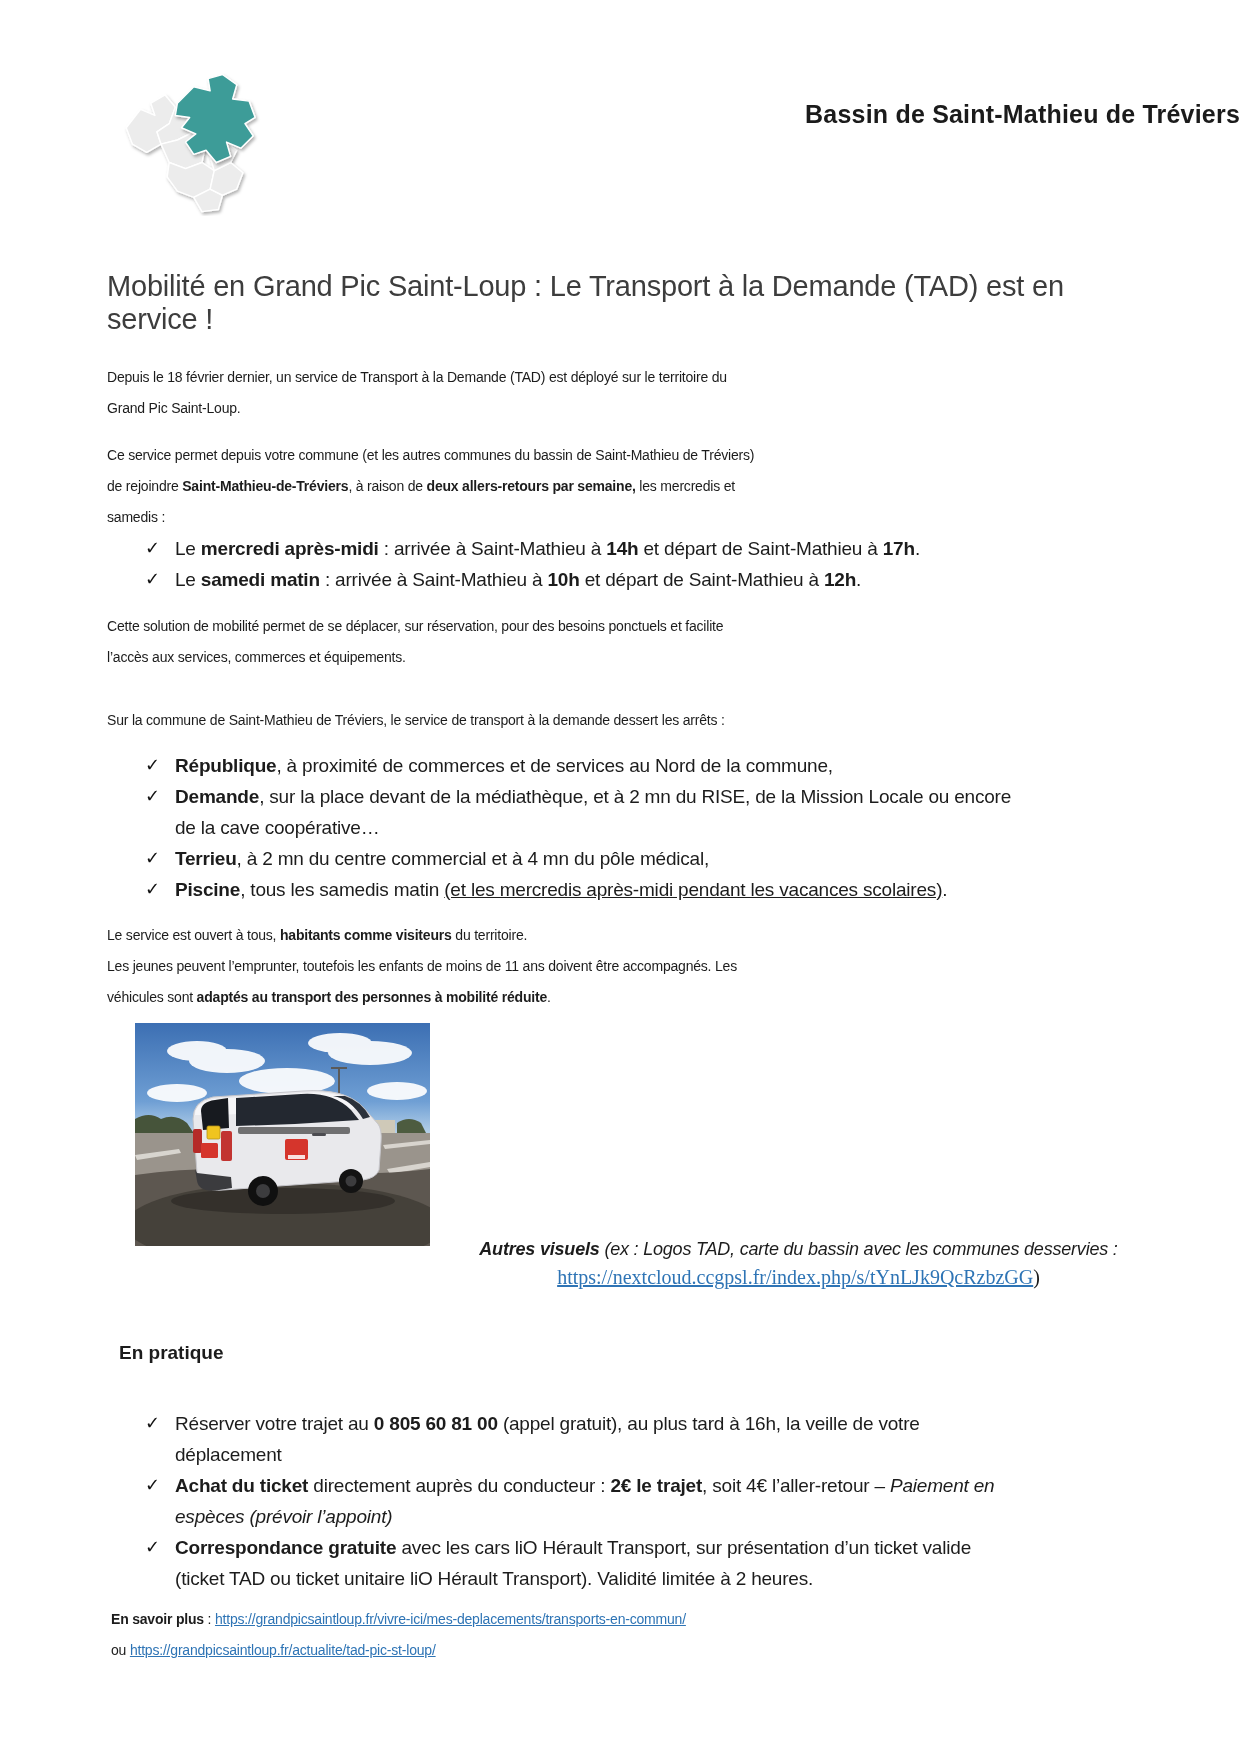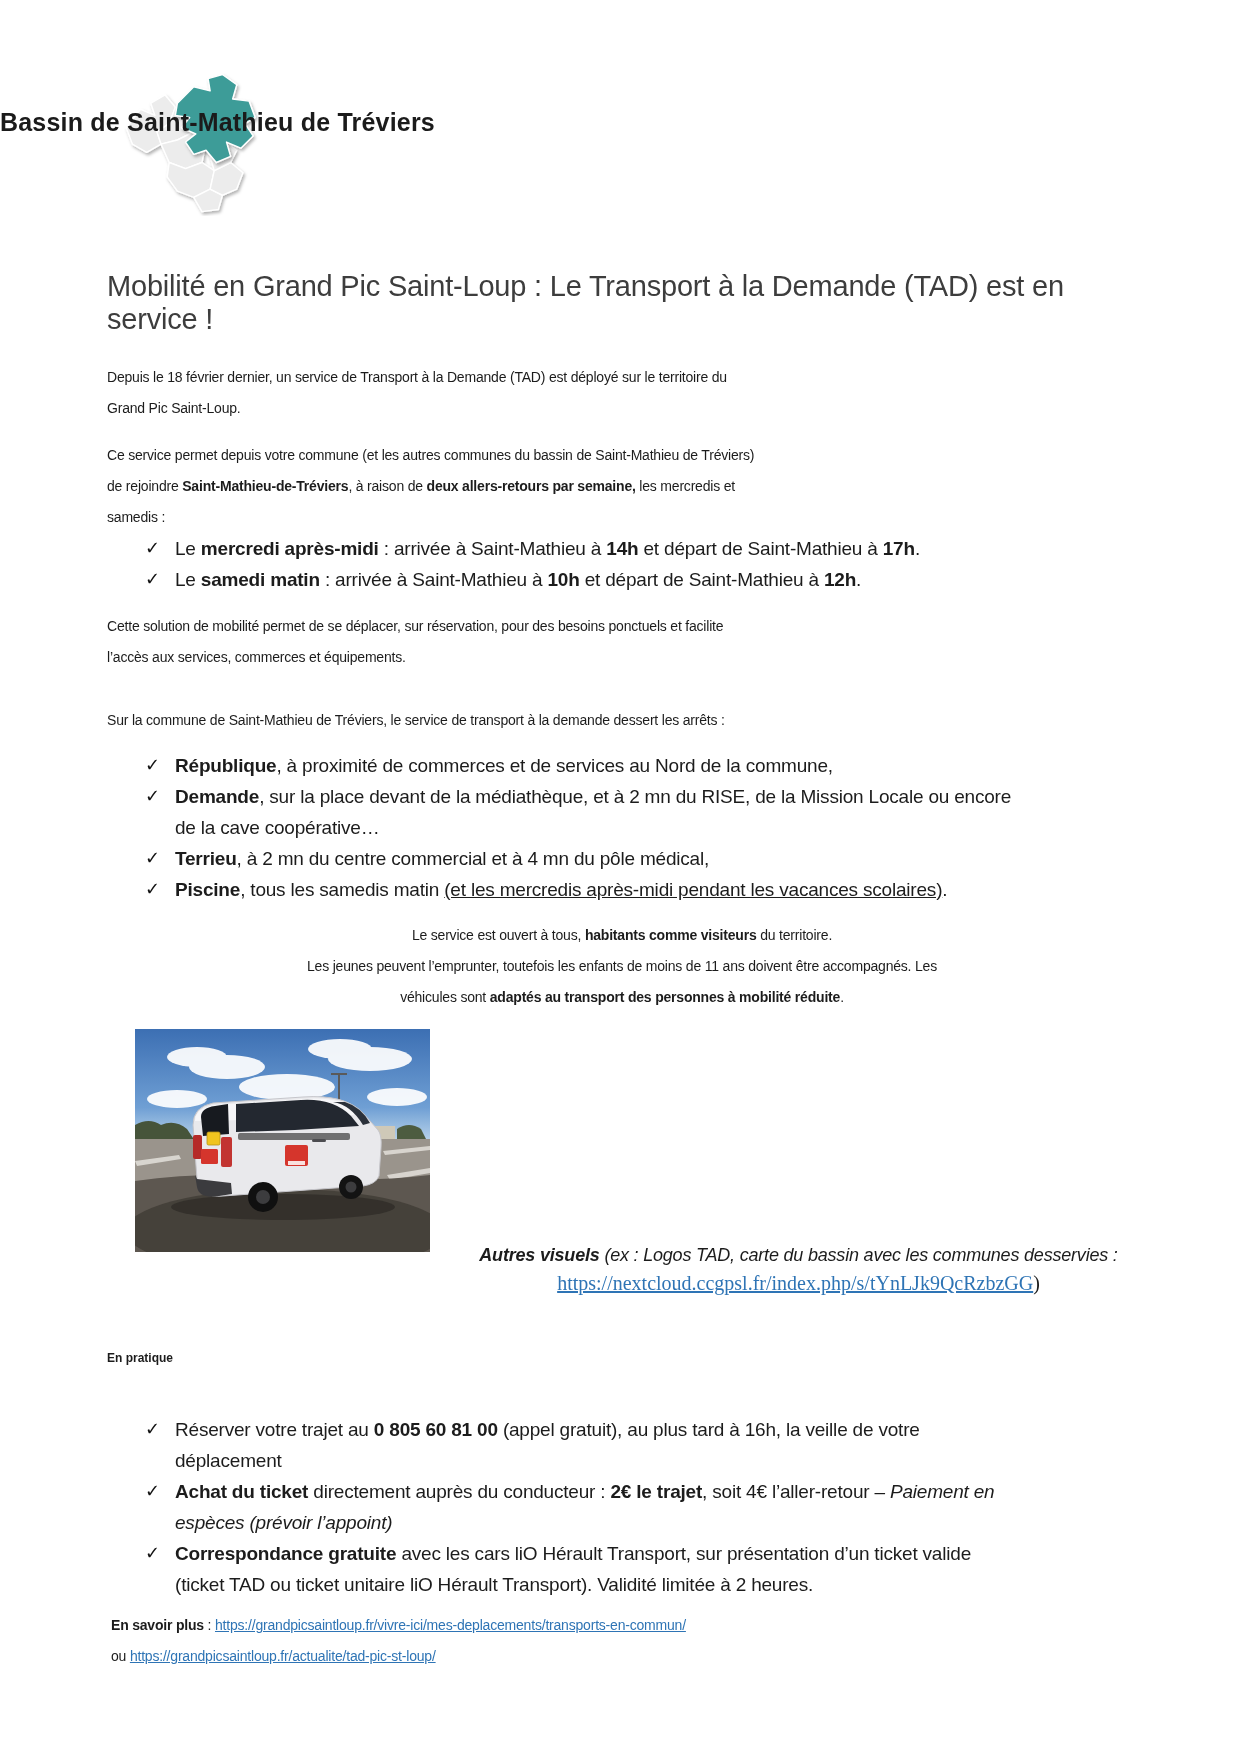--- a/index.html
+++ b/index.html
@@ -1,42 +1,42 @@
 <!DOCTYPE html>
 <html><head>
 <meta charset="utf-8">
 <style>
   html,body{margin:0;padding:0;background:#fff;}
   .page{position:relative;width:1240px;height:1755px;background:#fff;overflow:hidden;
         font-family:"Liberation Sans",sans-serif;color:#1c1c1c;}
   .logo{position:absolute;left:116px;top:64px;width:176px;height:152px;}
-  .doc-title{position:absolute;top:108px;left:0;width:100%;text-align:left;
+  .doc-title{position:absolute;top:100px;left:0;width:100%;text-align:right;
              font-size:25px;font-weight:700;color:#1b1b1b;letter-spacing:.2px;}
   .content{position:absolute;top:250px;left:107px;width:1030px;}
   .heading{font-size:29px;font-weight:400;color:#3d3d3d;margin:20px 0 26px;letter-spacing:-.2px;}
   .para{font-size:14px;line-height:31px;margin:0 0 16px;letter-spacing:-.2px;}
   .para.mb24{margin-bottom:32px;}
   .para.mb14{margin-bottom:14px;}
-  .para.mb10{margin-bottom:16px;text-align:center;}
+  .para.mb10{margin-bottom:10px;}
   .para.mb0{margin-bottom:0;}
   .b{font-weight:700;}
   .i{font-style:italic;}
   .u{text-decoration:underline;}
   ul.checklist{list-style:none;margin:0 0 16px;padding:0;}
   ul.checklist.mb15{margin-bottom:15px;}
   ul.checklist li{position:relative;padding-left:68px;font-size:19px;line-height:31px;letter-spacing:-.2px;}
   ul.checklist .check{position:absolute;left:38px;top:0;font-size:18px;color:#111;}
   .photo-row{display:flex;margin:10px 0 0 28px;height:223px;}
   .van-photo{width:295px;height:223px;flex:0 0 295px;display:block;}
   .caption{flex:1;align-self:flex-end;margin-bottom:-46px;text-align:center;padding-left:30px;}
   .cap-line1{font-size:18px;line-height:26px;letter-spacing:-.2px;}
   .cap-line2{font-family:"Liberation Serif",serif;font-size:20px;line-height:30px;}
   .lnk{color:#2e74b5;text-decoration:underline;cursor:pointer;}
   .serif-link{font-family:"Liberation Serif",serif;}
-  .practice-heading{margin:91px 0 0;font-size:12px;font-weight:700;line-height:31px;}
+  .practice-heading{margin:91px 12px 0;font-size:19px;font-weight:700;line-height:31px;}
   ul.checklist.practice{margin:40px 0 10px;}
   .footer-links{font-size:14px;line-height:31px;margin:4px;letter-spacing:-.2px;}
 </style>
 </head>
 <body>
 
 <div class="page">
 
   <div class="logo">
     <svg viewBox="0 0 172 148" width="176" height="152">

